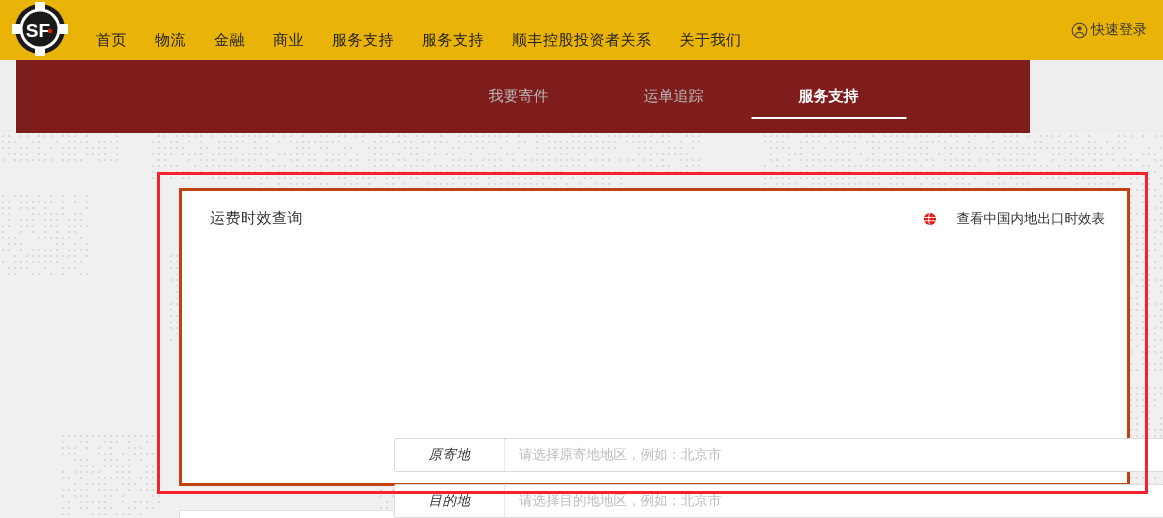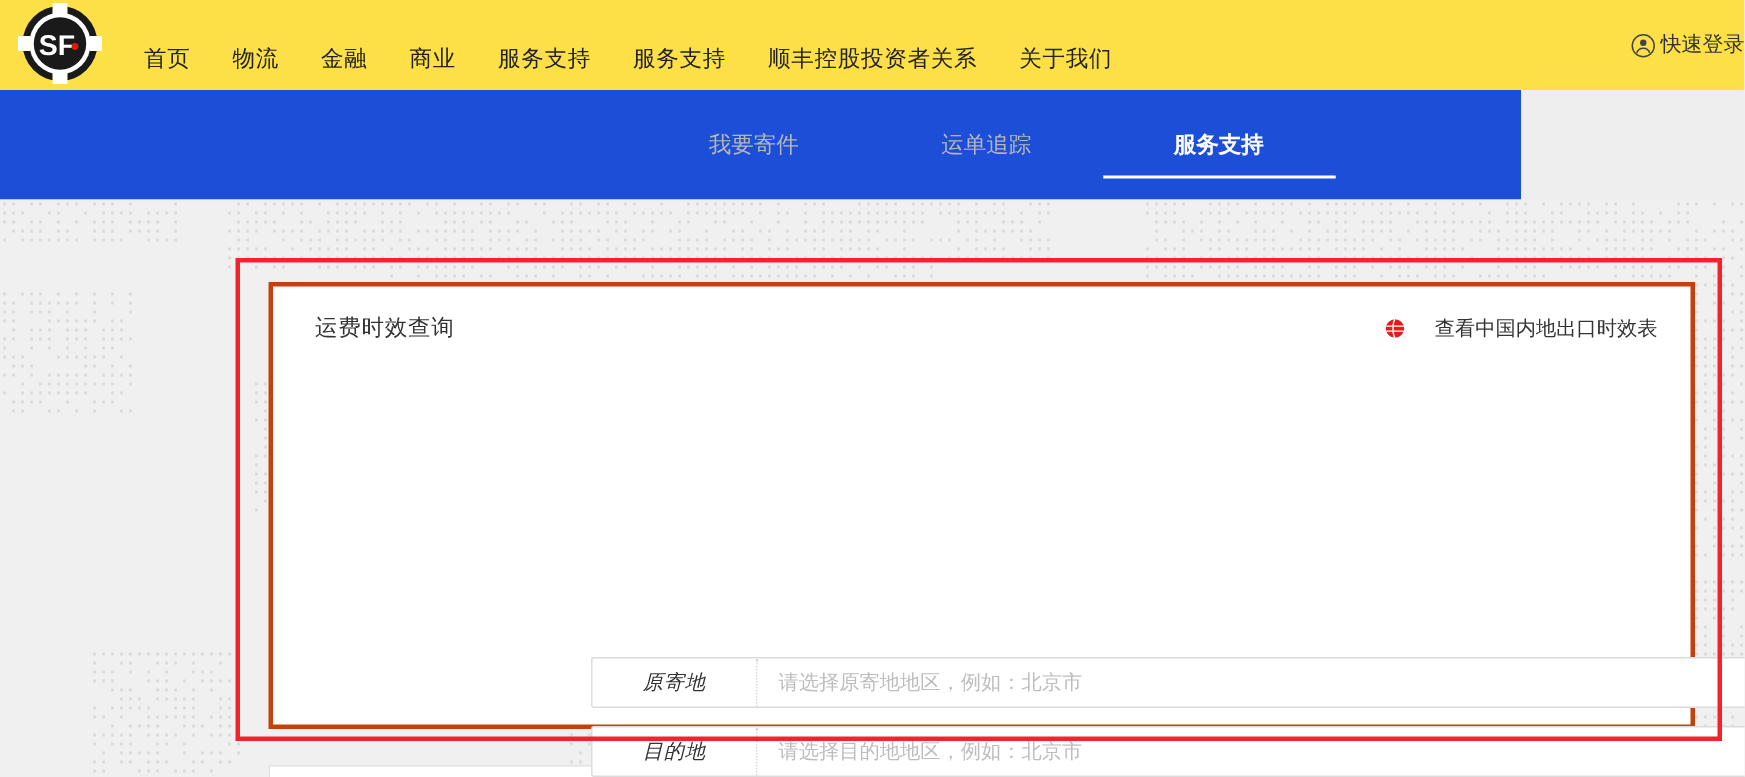--- a/index.html
+++ b/index.html
@@ -18,21 +18,21 @@
     position: relative;
     width: 1163px;
     height: 518px;
   }
 
   
   .topbar {
     position: absolute;
     left: 0; top: 0;
     width: 1163px; height: 60px;
-    background: #fde047;
+    background: #eab308;
   }
   .logo {
     position: absolute;
     left: 12px; top: 2px;
     width: 56px; height: 54px;
   }
   .logo svg { display: block; }
 
   .mainnav {
     position: absolute;
@@ -52,39 +52,39 @@
     letter-spacing: 0.5px;
   }
 
   .loginbox {
     position: absolute;
     right: 0px; top: 0;
     height: 60px;
     display: flex;
     align-items: center;
     gap: 3px;
-    padding-right: 0;
+    padding-right: 16px;
   }
   .user-ic {
     width: 17px; height: 17px;
     flex: 0 0 auto;
     display: block;
   }
   .loginbox .lgtxt {
     font-size: 14px;
     color: #333333;
     white-space: nowrap;
   }
 
   
   .subnav {
     position: absolute;
-    left: 0; top: 60px;
+    left: 16px; top: 60px;
     width: 1014px; height: 73px;
-    background: #1d4ed8;
+    background: #7f1d1d;
   }
   .subnav-inner {
     position: absolute;
     left: 0; top: 0;
     width: 1163px; height: 73px;
   }
   .subtab {
     position: absolute;
     top: 0;
     height: 73px;

